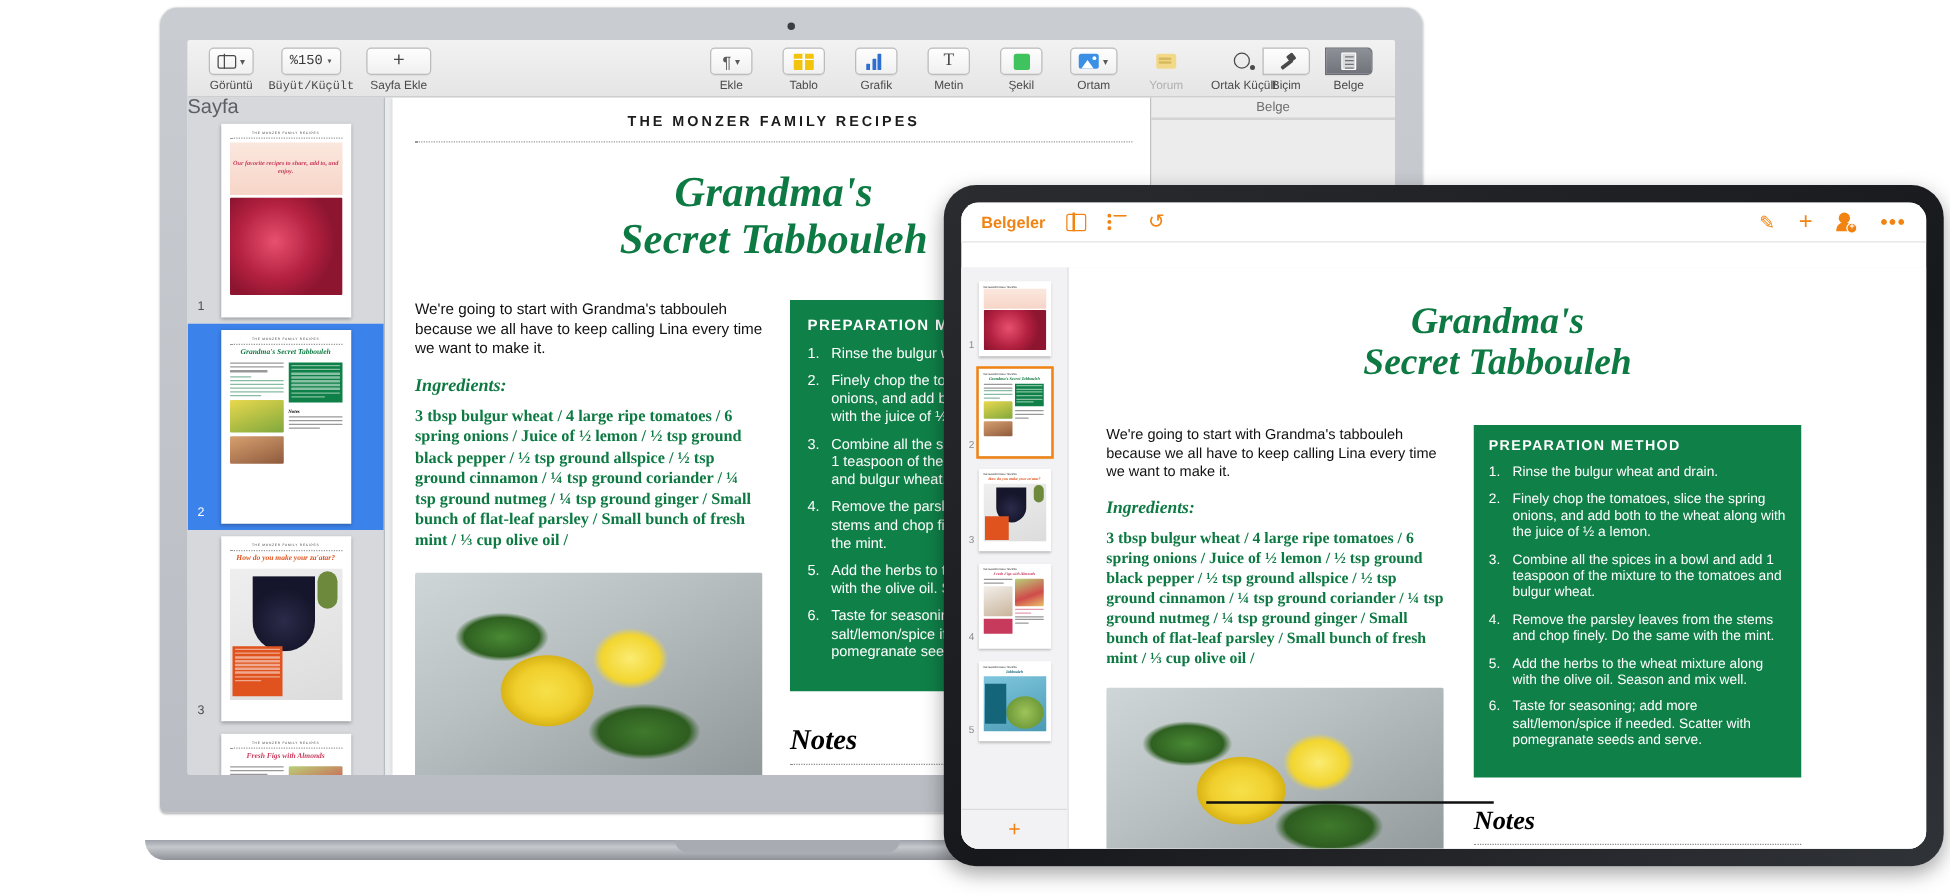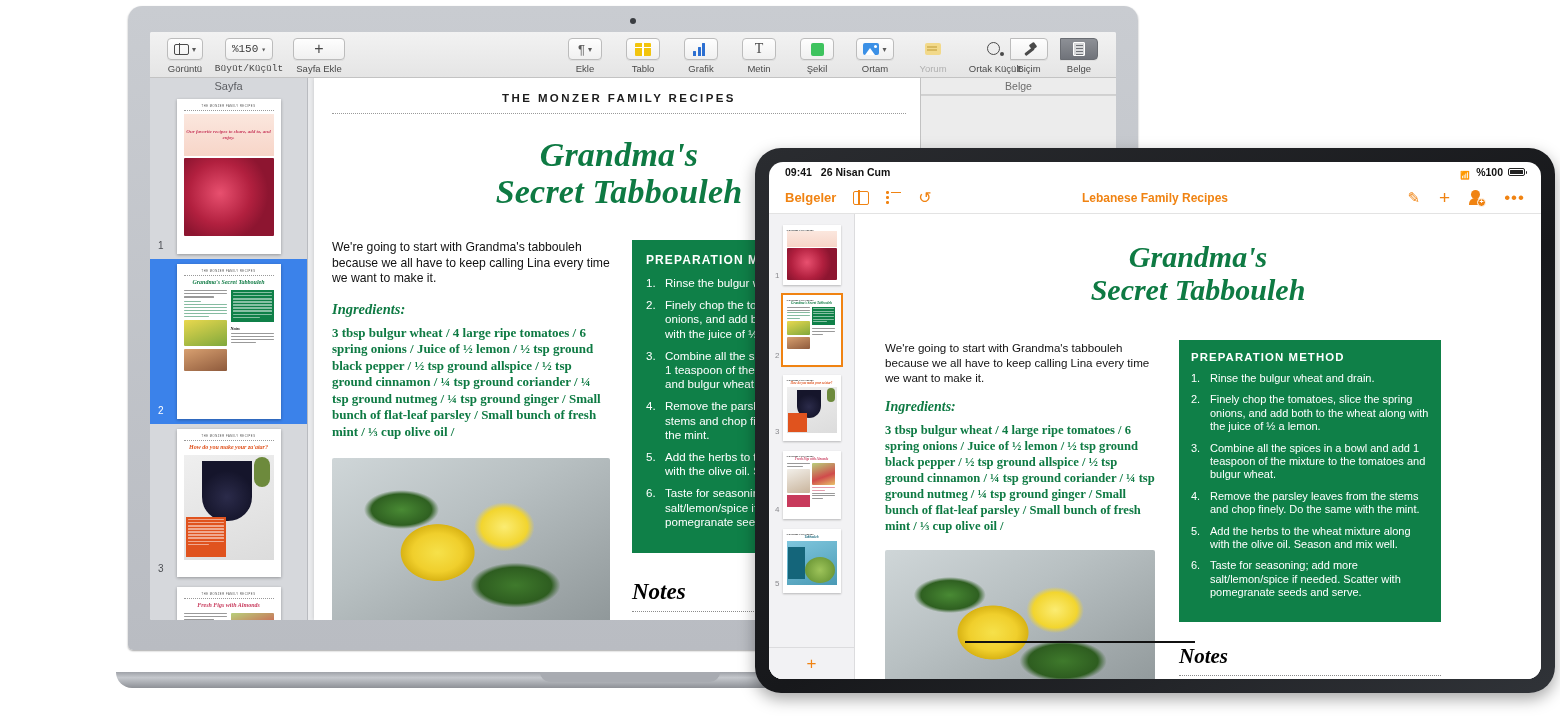--- a/index.html
+++ b/index.html
@@ -101,21 +101,21 @@
     box-shadow:0 3px 0 #4a4a4a,0 6px 0 #4a4a4a,0 9px 0 #4a4a4a;}
   .seg .tb-btn.on .ic-doc{background:#d8d9db;border-color:#fff;}
   .seg .tb-btn.on .ic-doc:before{background:#6e7177;box-shadow:0 3px 0 #6e7177,0 6px 0 #6e7177,0 9px 0 #6e7177;}
 
   
   .mac-body { position:absolute; left:0; top:46px; right:0; bottom:0; display:flex; }
   .pages-side {
     width: 158px; background:#d6d8dc; border-right:1px solid #b9bbc0;
     display:flex; flex-direction:column;
   }
-  .pages-hdr { height:16px; font-size:11px; color:#5c5e63; text-align:center; line-height:16px; }
+  .pages-hdr { height:16px; font-size:16px; color:#5c5e63; line-height:16px; }
   .pages-list { flex:1; overflow:hidden; position:relative; }
   .pg-row { position:relative; padding: 5px 0 5px 0; display:flex; justify-content:center; }
   .pg-row.sel { background:#3b82ea; }
   .pg-num { position:absolute; left:8px; bottom:8px; font-size:10px; color:#4d4f54; }
   .pg-row.sel .pg-num { color:#fff; }
   .thumb {
     width: 104px; background:#fff; box-shadow:0 1px 3px rgba(0,0,0,.3);
     padding: 6px 7px; position:relative; overflow:hidden;
   }
   .thumb .t-head { font-size:2.6px; letter-spacing:.6px; text-align:center; color:#444; }
@@ -558,47 +558,35 @@
     </div>
 
     <div class="mb-foot"></div>
     <div class="mb-notch"></div>
   </div>
 
   <div id="ipad">
     <div class="ip-body">
       <div class="ip-screen">
 
-        <div class="ip-status">
-          <div class="left">
-            <span>09:41</span>
-            <span>26 Nisan Cum</span>
-          </div>
-          <div class="right">
-            <span class="wifi"></span>
-            <span>%100</span>
-            <span class="batt"></span>
-          </div>
-        </div>
 
         <div class="ip-toolbar">
           <div class="ip-left">
             <span class="ip-docs">Belgeler</span>
             <span class="ic-sb"></span>
             <span class="ic-list">
                 <b></b>
                 <b></b>
                 <b></b>
                 <i></i>
                 <i></i>
                 <i></i>
               </span>
             <span class="ip-ic" style="font-size:16px;line-height:12px;">↺</span>
           </div>
-          <div class="ip-title">Lebanese Family Recipes</div>
           <div class="ip-right">
             <span class="ic-pen">✎</span>
             <span class="ic-plus2">+</span>
             <span class="ic-adduser">
                 <span class="head"></span>
                 <span class="bod"></span>
                 <span class="pl">+</span>
               </span>
             <span class="ic-more">•••</span>
           </div>

